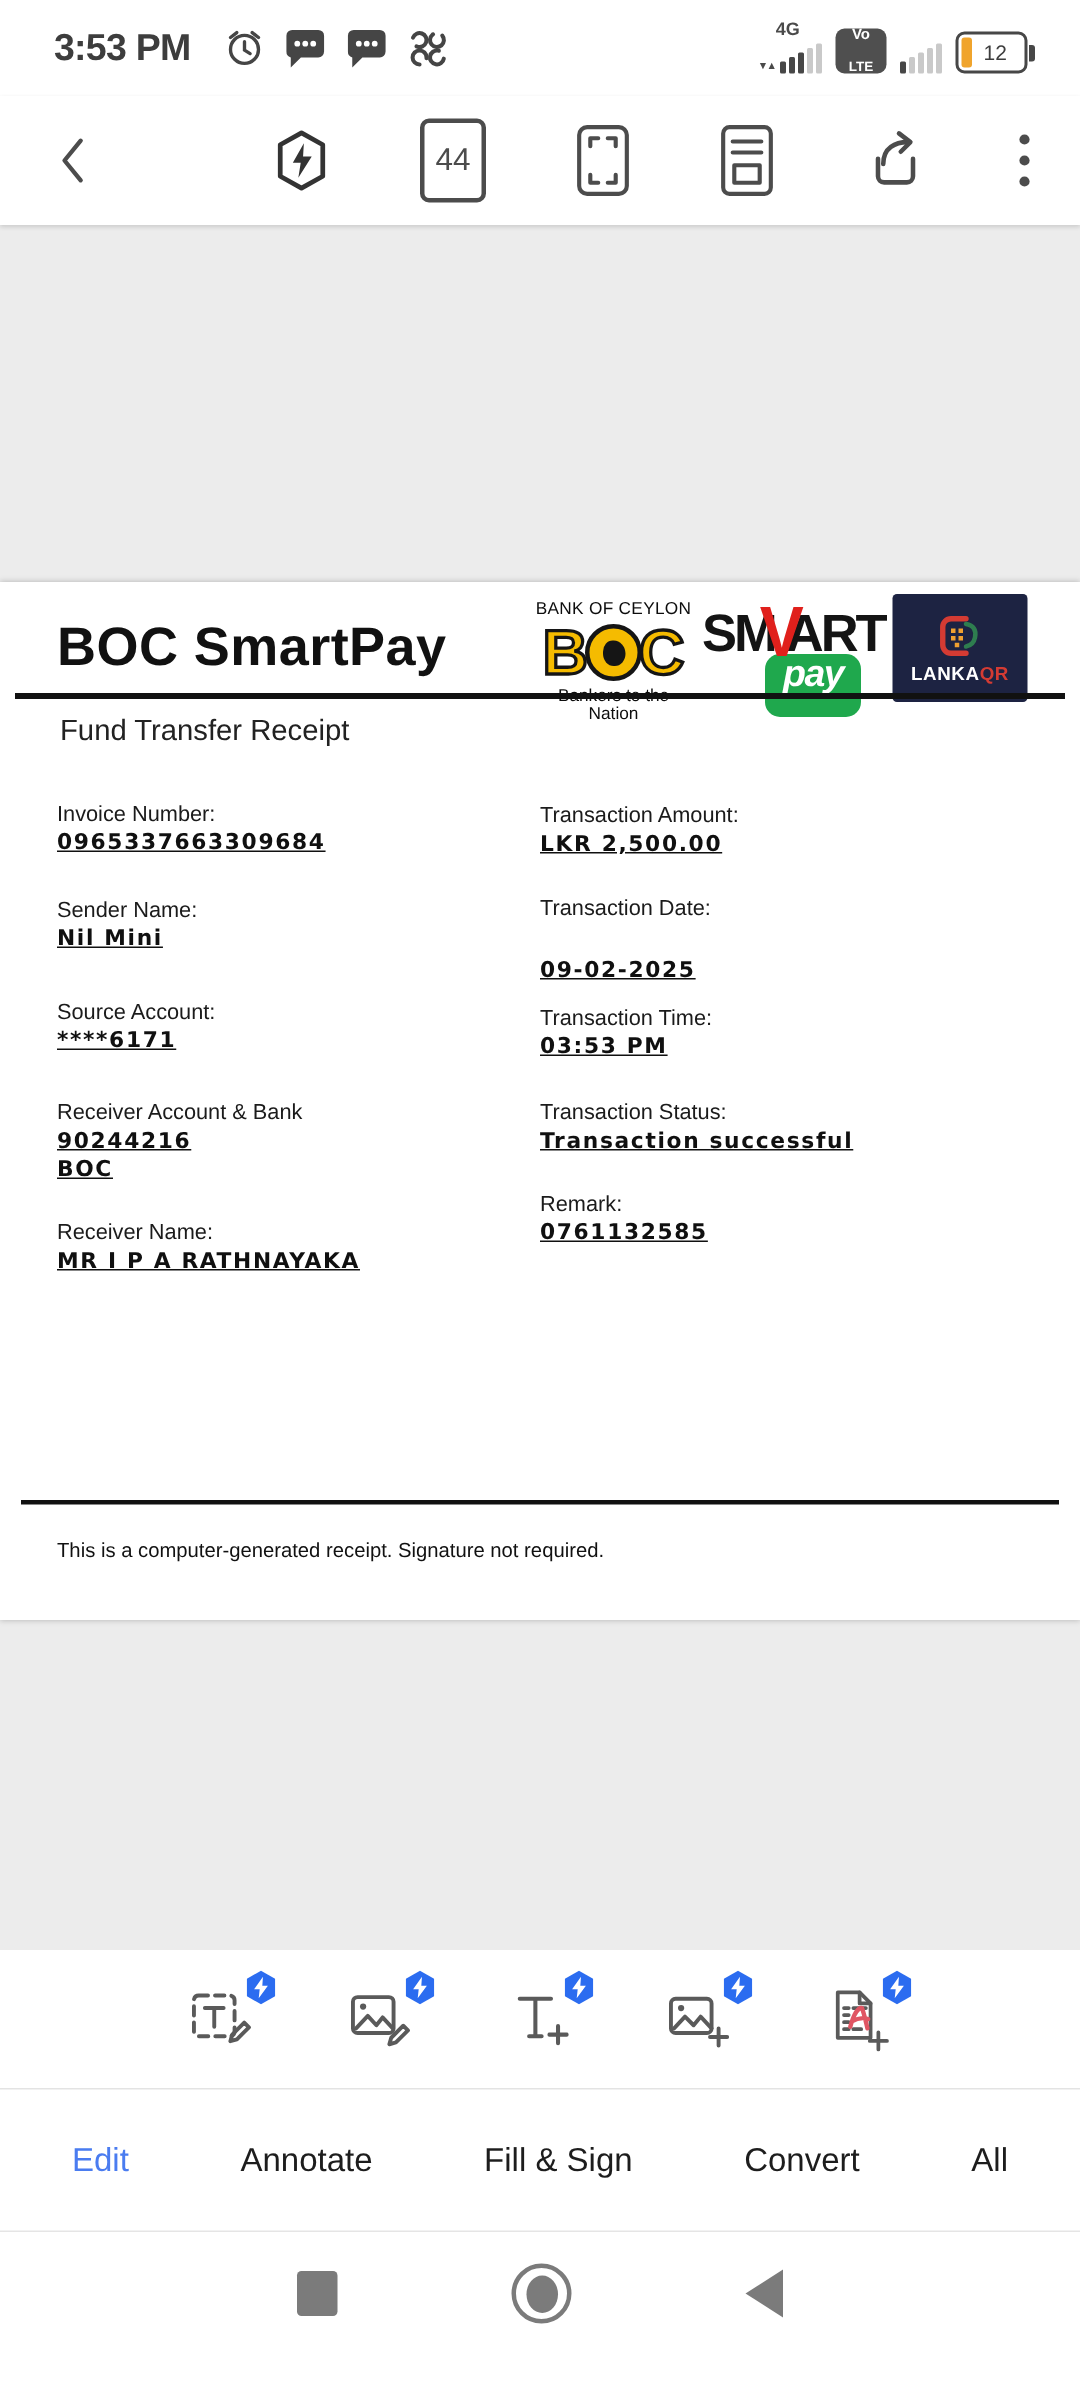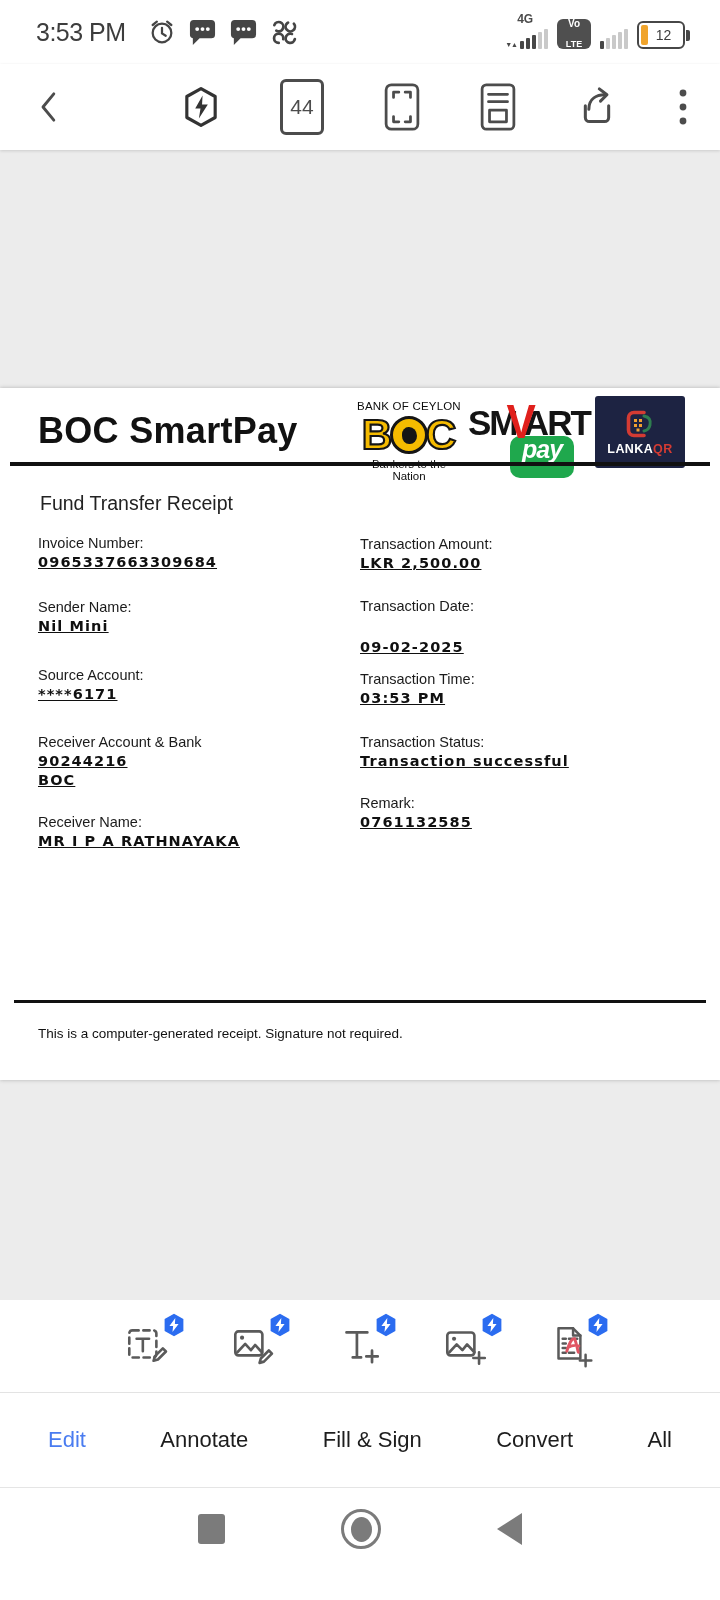--- a/index.html
+++ b/index.html
@@ -1,21 +1,21 @@
 <!DOCTYPE html>
 <html><head>
 <meta charset="utf-8">
 <style>
   html,body{margin:0;padding:0;background:#fff;}
   .screen{width:720px;height:1600px;position:relative;overflow:hidden;background:#fff;
           font-family:"Liberation Sans",sans-serif;display:flex;flex-direction:column;}
 
   
   .statusbar{height:64px;display:flex;align-items:center;padding:0 30px 0 36px;color:#3d3d3d;flex:none;}
-  .sb-time{font-size:25px;font-weight:normal;letter-spacing:-.5px;margin-right:22px;}
+  .sb-time{font-size:25px;font-weight:bold;letter-spacing:-.5px;margin-right:22px;}
   .sb-left{display:flex;align-items:center;gap:12px;}
   .sb-right{margin-left:auto;display:flex;align-items:flex-end;gap:9px;}
   .sig{display:flex;align-items:flex-end;gap:2px;position:relative;padding-top:14px;}
   .sig .nettype{position:absolute;top:-3px;left:12px;font-size:12px;font-weight:bold;color:#4a4a4a;}
   .sig .arrows{font-size:7px;color:#4a4a4a;letter-spacing:-1px;margin-right:1px;line-height:8px;}
   .bar{width:4px;border-radius:1px;background:#c9c9c9;}
   .bar.on{background:#474747;}
   .b1{height:8px}.b2{height:11px}.b3{height:14px}.b4{height:17px}.b5{height:20px}
   .volte{width:34px;height:30px;background:#4f4f4f;border-radius:6px;color:#fff;text-align:center;
          display:flex;flex-direction:column;justify-content:space-between;line-height:10px;}
@@ -37,21 +37,21 @@
            font-size:21px;color:#4c4c4c;font-family:"Liberation Sans",sans-serif;}
 
   
   .gap-top{height:238px;background:#ececec;flex:none;}
   .gap-bottom{height:220px;background:#ececec;flex:none;}
   .page{height:692px;background:#fff;position:relative;flex:none;box-shadow:0 0 4px rgba(0,0,0,.25);z-index:1;color:#161616;}
 
   .rx-title{position:absolute;left:38px;top:22px;font-size:36px;font-weight:bold;letter-spacing:.3px;color:#111;}
   .rule-top{position:absolute;left:10px;right:10px;top:74px;height:4px;background:#111;}
   .rule-bottom{position:absolute;left:14px;right:14px;top:612px;height:3px;background:#111;}
-  .rx-subtitle{position:absolute;left:40px;top:104px;font-size:19.5px;color:#222;}
+  .rx-subtitle{position:absolute;left:40px;top:88px;font-size:19.5px;color:#222;}
   .rx-footer{position:absolute;left:38px;top:638px;font-size:13.5px;color:#111;}
 
   .fg{position:absolute;font-size:14.5px;line-height:19px;color:#1b1b1b;}
   .fg .val{font-family:"DejaVu Sans",sans-serif;font-weight:bold;font-size:14.5px;letter-spacing:1.1px;color:#101010;text-decoration:underline;}
   .colL{left:38px;} .colR{left:360px;}
   .fgL1{top:146px}.fgL2{top:210px}.fgL3{top:278px}.fgL4{top:345px}.fgL5{top:425px}
   .fgR1{top:147px}.fgR2{top:209px}.fgR3{top:282px}.fgR4{top:345px}.fgR5{top:406px}
   .fgR2 .val{display:block;margin-top:22px;}
 
   

